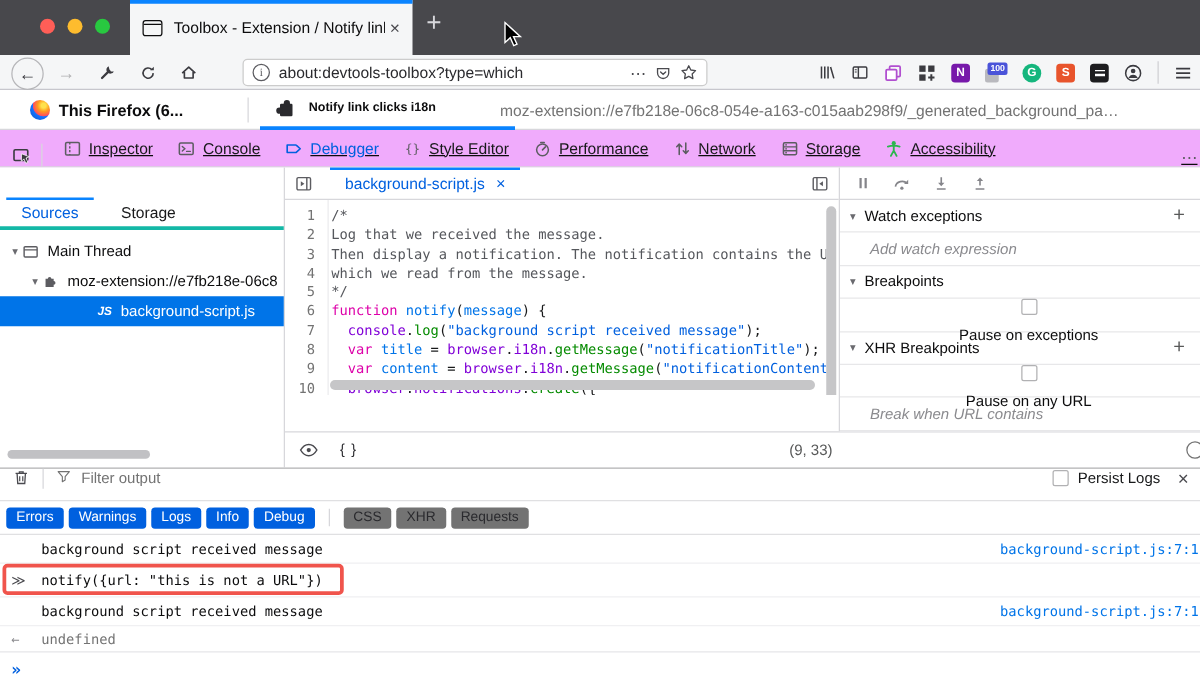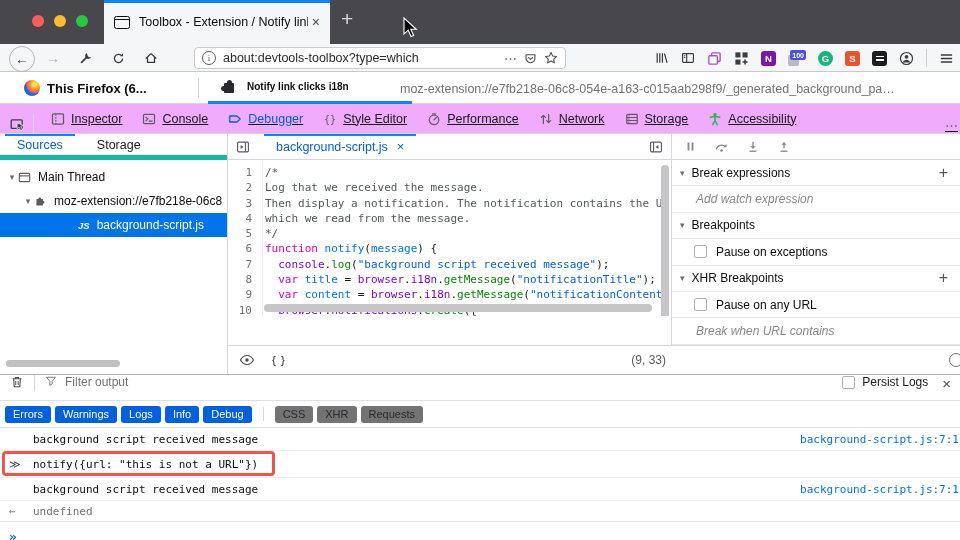--- a/index.html
+++ b/index.html
@@ -68,21 +68,21 @@
   .tool-tab{display:flex;align-items:center;gap:6px;padding:0 10px;height:100%;font-size:12.5px;color:#18191a;cursor:default;}
   .tool-tab.selected{color:#0060df;}
   .ticon{display:flex;color:#5c5c61;}
   .tool-tab.selected .ticon{color:#0060df;}
   .ticon.a11y{color:#2cb64e !important;}
   .more-tabs{margin-left:auto;margin-right:2px;color:#5c5c61;font-size:13px;}
 
   
   .sources-panel{position:absolute;top:134px;left:0;width:228px;bottom:166px;background:#fff;
                  border-right:1px solid #d7d7db;box-sizing:border-box;}
-  .panel-tabs{height:26px;border-bottom:5px solid #14b8a6;display:flex;box-sizing:border-box;}
+  .panel-tabs{height:26px;border-bottom:3px solid #14b8a6;display:flex;box-sizing:border-box;margin-top:24px;}
   .ptab{position:relative;padding:0 17px;display:flex;align-items:center;font-size:12.5px;color:#18191a;}
   .ptab.selected{color:#0060df;}
   .ptab.selected::before{content:"";position:absolute;top:0;left:5px;right:5px;height:2px;background:#0a84ff;}
   .tree{padding-top:5px;}
   .tree-row{height:24px;display:flex;align-items:center;font-size:12px;white-space:nowrap;overflow:hidden;}
   .tree-row .caret{color:#6a6a6f;font-size:9px;width:12px;text-align:center;flex:none;}
   .tree-row .ticon{margin-right:7px;flex:none;}
   .tree-row.selected{background:#0074e8;color:#fff;}
   .js-badge{font-weight:700;font-style:italic;font-size:9.5px;margin-right:7px;flex:none;margin-left:40px;}
   .lp-hscroll{position:absolute;left:6px;bottom:7px;width:114px;height:7px;border-radius:4px;background:#c1c1c4;}
@@ -119,21 +119,21 @@
   
   .debugger-right{position:absolute;top:134px;left:672px;right:0;height:211px;background:#fff;box-sizing:border-box;}
   .cmd-bar{height:26px;border-bottom:1px solid #d7d7db;display:flex;align-items:center;gap:17px;
            padding-left:12px;box-sizing:border-box;color:#85858a;}
   .cmd-bar span{display:flex;}
   .rp-row{height:26.4px;border-bottom:1px solid #e7e7e9;display:flex;align-items:center;
           padding:0 8px;box-sizing:border-box;font-size:12px;}
   .rp-row .caret{color:#6a6a6f;font-size:9px;margin-right:7px;}
   .rp-row .plus{margin-left:auto;font-size:16px;color:#585959;font-weight:400;margin-right:4px;}
   .rp-row.ph{font-style:italic;color:#8a8a8e;padding-left:24px;}
-  .rp-row.cb{padding-left:22px;gap:9px;}
+  .rp-row.cb{padding-left:22px;gap:9px;flex-direction:column;}
   .checkbox{width:13px;height:13px;border:1px solid #b1b1b3;border-radius:2px;background:#fff;box-sizing:border-box;flex:none;}
 
   
   .console-panel{position:absolute;top:374px;left:0;right:0;bottom:0;background:#fff;
                  border-top:1px solid #b1b1b3;box-sizing:border-box;}
   .console-toolbar{height:26px;border-bottom:1px solid #e0e0e2;display:flex;align-items:flex-start;box-sizing:border-box;color:#4a4a4f;}
   .console-toolbar .trash{margin-left:10px;display:flex;}
   .ct-sep{width:1px;height:16px;background:#d7d7db;margin:0 10px;}
   .filter-ph{color:#737373;margin-left:8px;font-size:12px;}
   .persist{margin-left:auto;display:flex;align-items:center;gap:7px;color:#18191a;font-size:12px;}
@@ -484,21 +484,21 @@
           <svg viewBox="0 0 16 16" width="14" height="14">
             <path d="M8 9.5V4.2" stroke="currentColor" stroke-width="1.5"></path>
             <path d="M5.1 5.4L8 2.2l2.9 3.2z" fill="currentColor"></path>
             <path d="M4 12.8h8" stroke="currentColor" stroke-width="1.5"></path>
           </svg>
         </span>
     </div>
     <div id="rp-rows">
         <div class="rp-row">
           <span class="caret">▾</span>
-          <span>Break expressions</span>
+          <span>Watch exceptions</span>
           <span class="plus">+</span>
         </div>
         <div class="rp-row ph">
           <span>Add watch expression</span>
         </div>
         <div class="rp-row">
           <span class="caret">▾</span>
           <span>Breakpoints</span>
         </div>
         <div class="rp-row cb">

